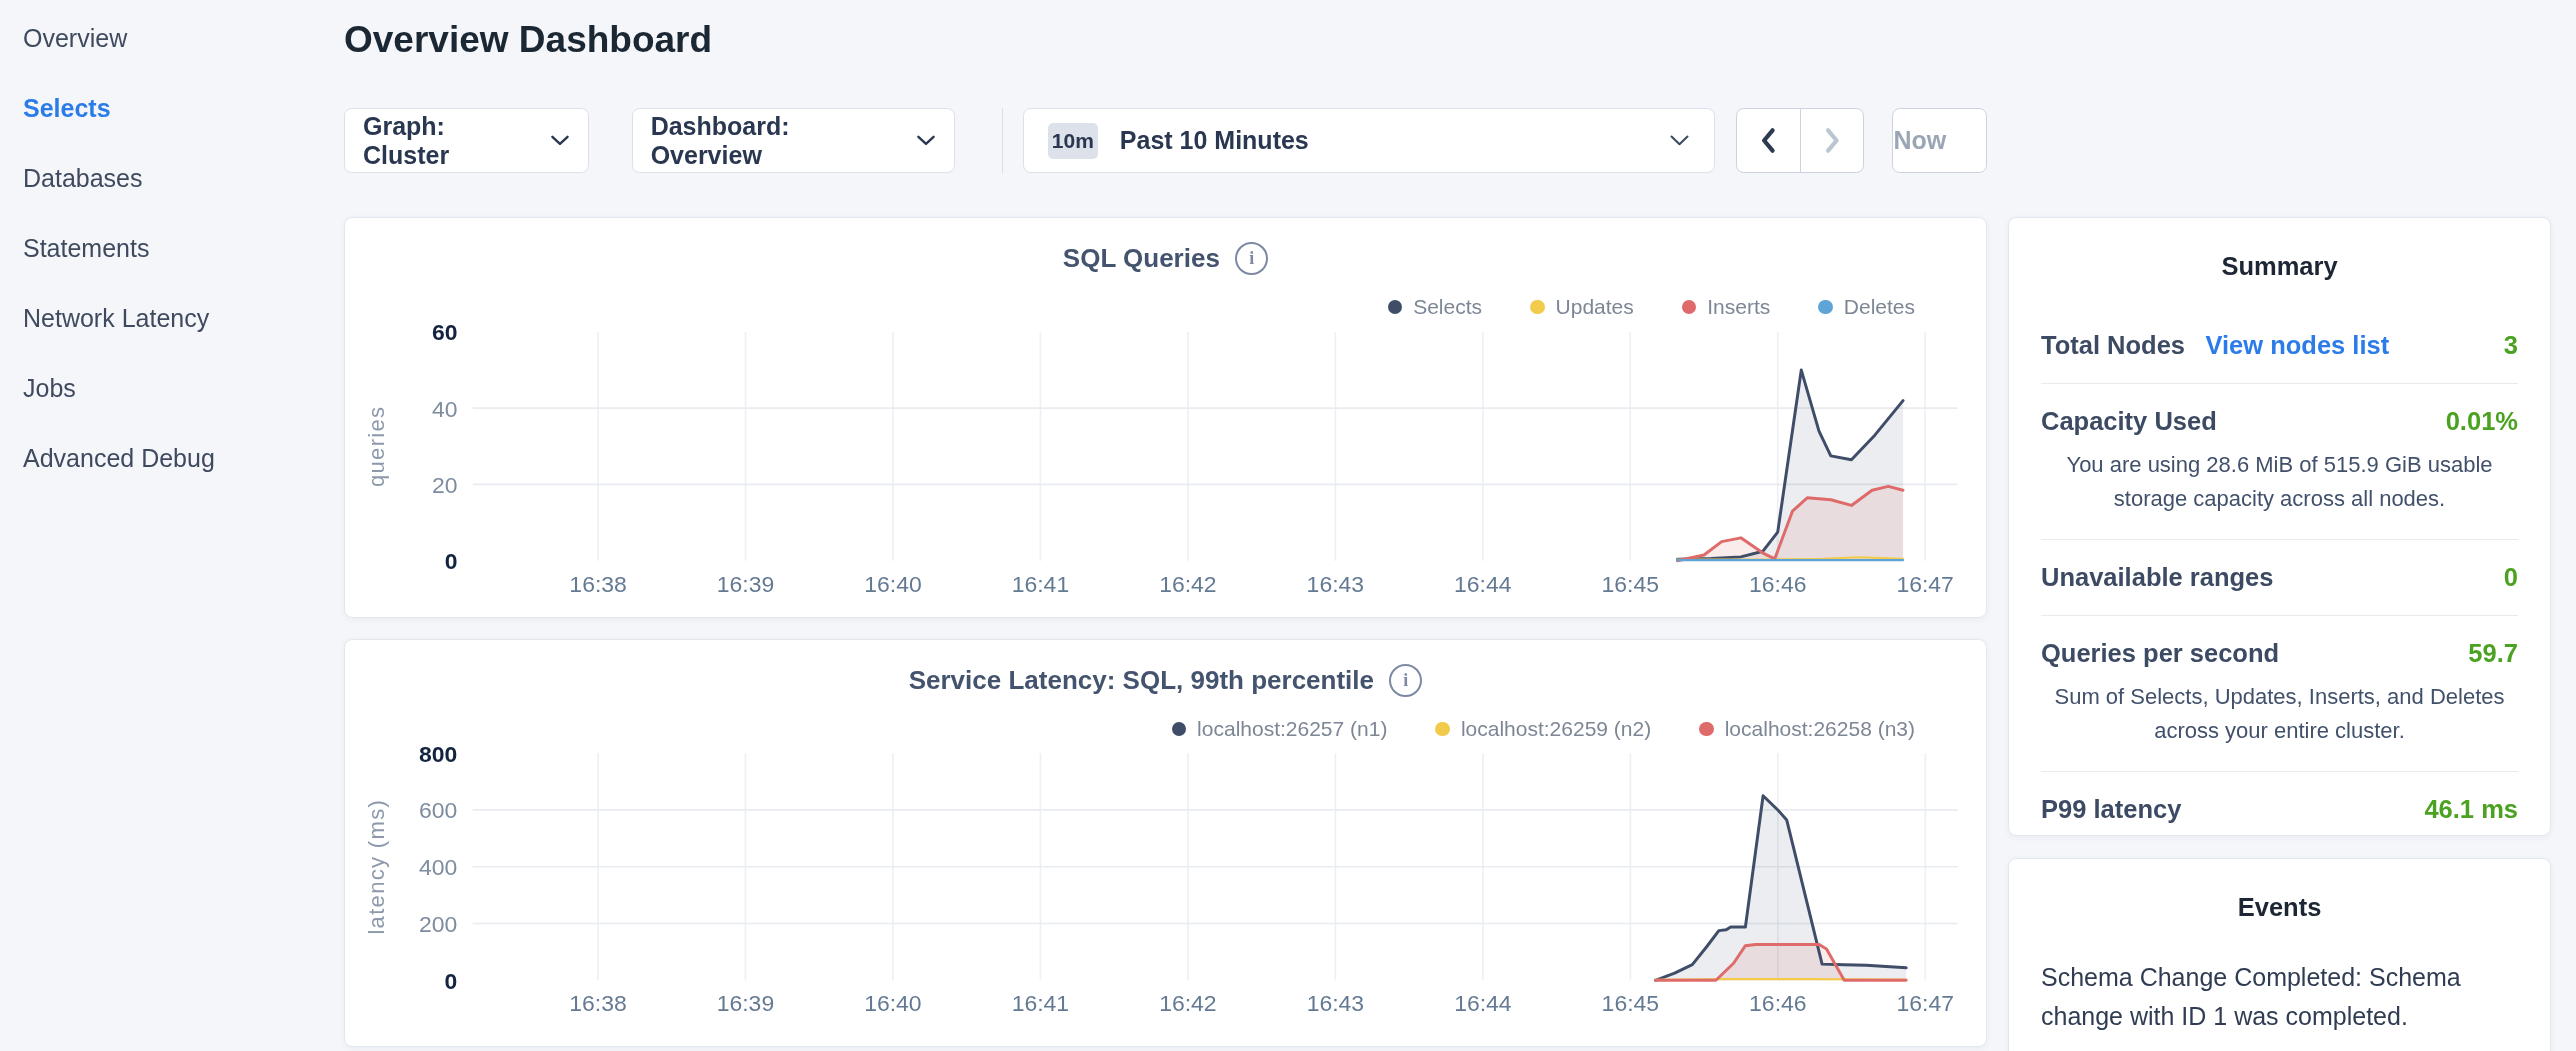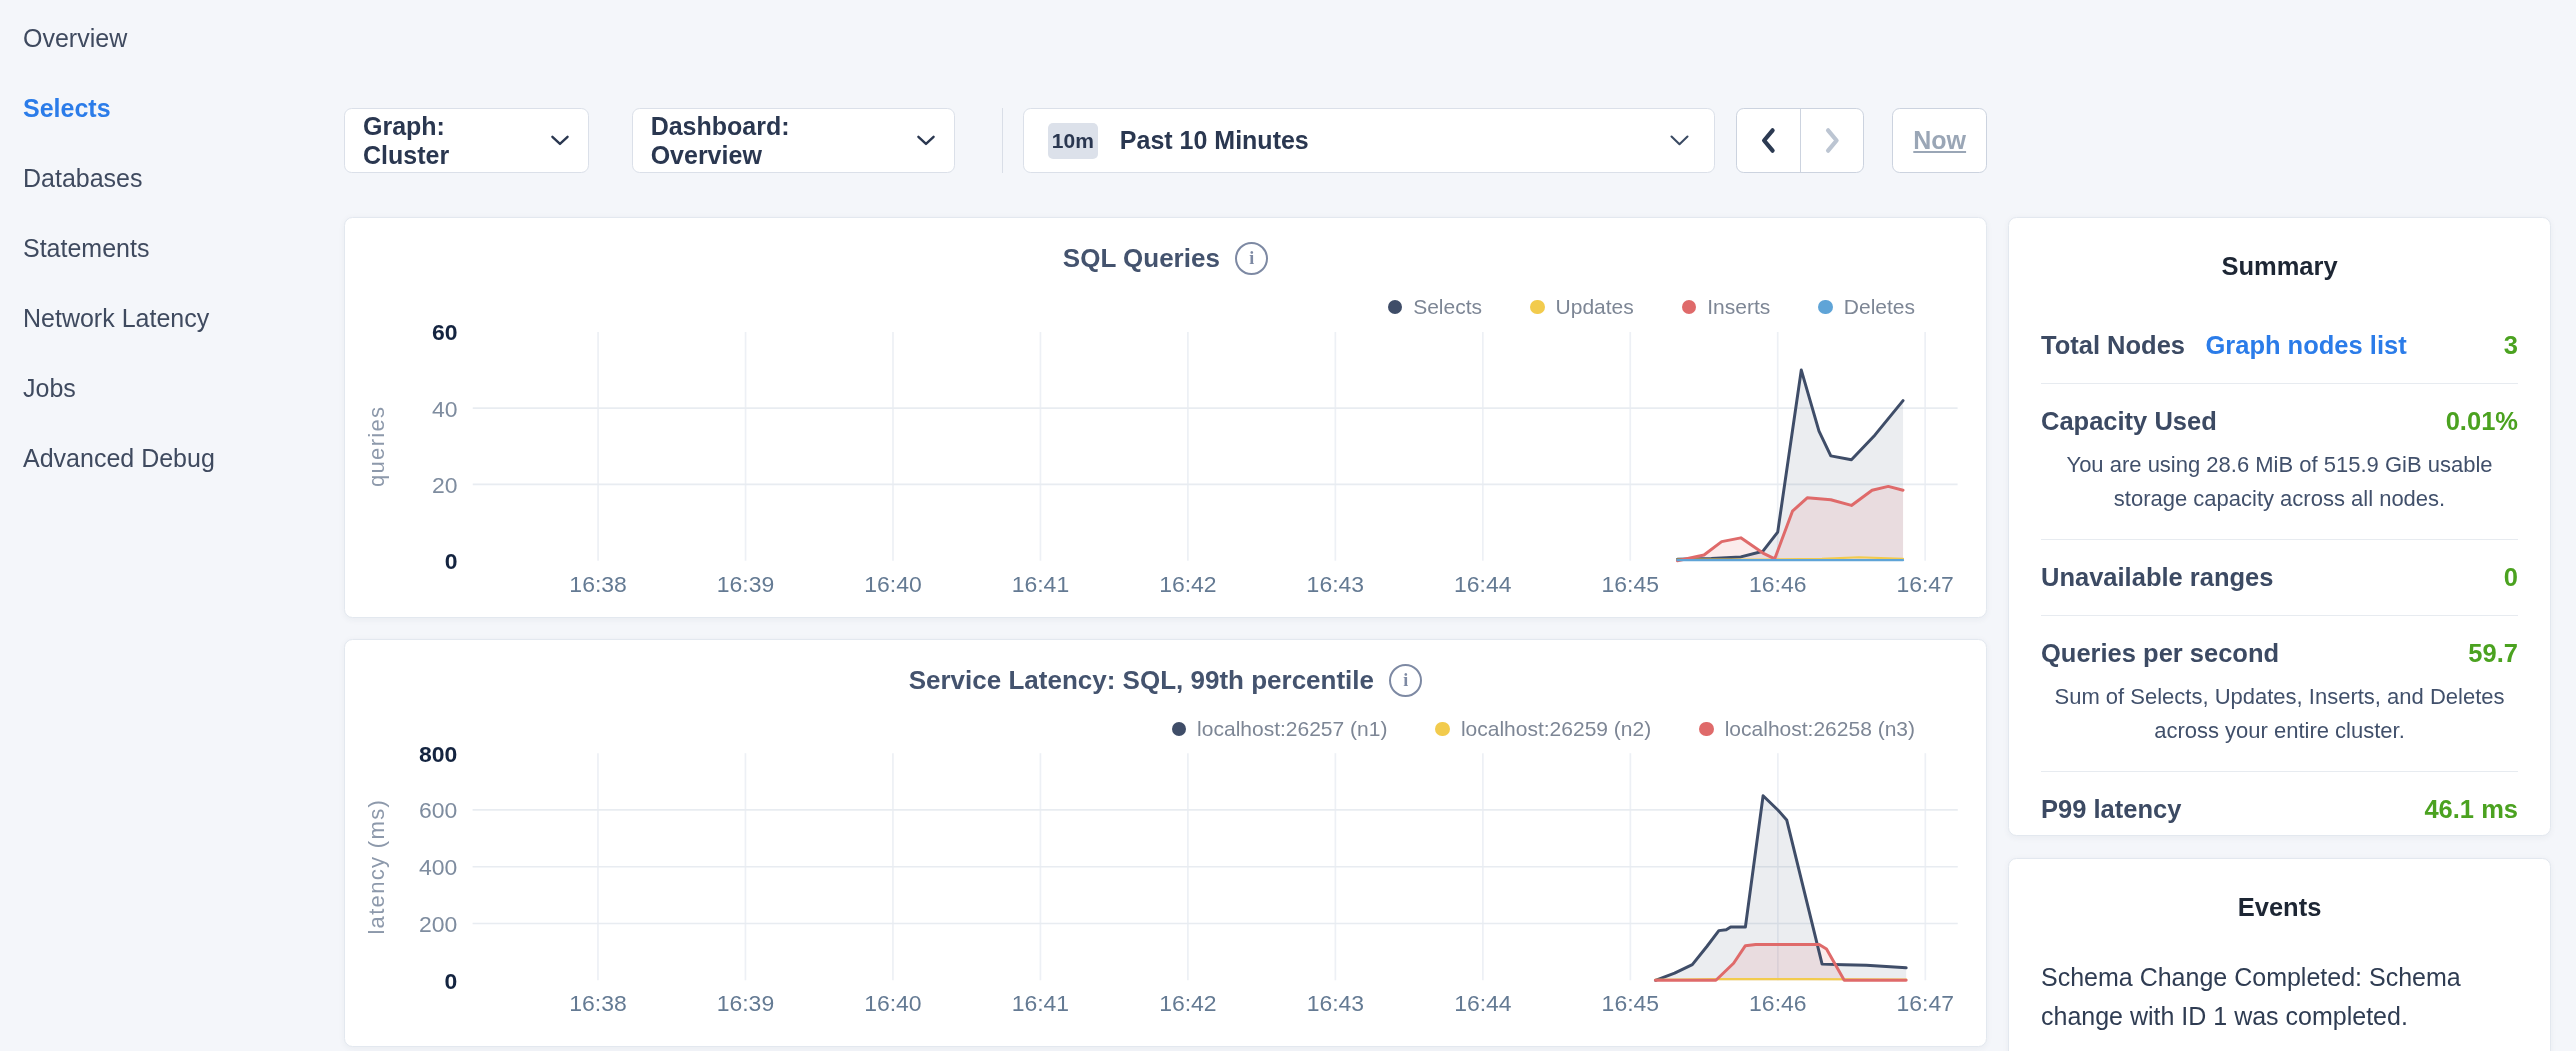--- a/index.html
+++ b/index.html
@@ -21,21 +21,21 @@
        font-size:25px;font-weight:700;color:#2a3750;box-sizing:border-box;cursor:pointer;}
   .dropdown{padding:0 18px;gap:20.4px;}
   .dash-dd{margin-left:43px;}
   .tb-divider{width:1.7px;background:#d9dee7;margin:0 0 0 47px;}
   .time-select{margin-left:19.6px;width:723px;padding:0 24px;gap:22px;position:relative;}
   .time-chip{background:#dce1ea;border-radius:5.1px;font-size:21px;font-weight:700;color:#2a3750;padding:6px 4px;}
   .time-label{flex:1;text-align:left;}
   .arrow-group{margin-left:21px;width:134px;display:flex;background:#fff;border:1.7px solid #ccd3df;border-radius:7.7px;box-sizing:border-box;}
   .arrow-cell{flex:1;display:flex;align-items:center;justify-content:center;cursor:pointer;}
   .arrow-cell + .arrow-cell{border-left:1.7px solid #ccd3df;}
-  .now-btn{margin-left:28px;width:99px;justify-content:center;color:#9aa6b6;border:1.7px solid #ccd3df;text-decoration:underline;}
+  .now-btn{margin-left:28px;width:99px;color:#9aa6b6;border:1.7px solid #ccd3df;}
   
   .card{position:absolute;background:#fff;border:1.7px solid #e3e8ef;border-radius:8.5px;
         box-shadow:0 1.7px 6.8px rgba(40,50,70,.05);box-sizing:border-box;}
   #chart-card-1{top:217px;left:0;width:1643px;height:401px;}
   #chart-card-2{top:639px;left:0;width:1643px;height:408px;}
   .chart-title{position:absolute;top:24px;left:0;width:100%;display:flex;justify-content:center;align-items:center;gap:15.3px;
                font-size:26px;font-weight:700;color:#44536e;}
   .info-icon{width:29px;height:29px;border:2.1px solid #7d89a3;border-radius:50%;color:#7d89a3;
              display:flex;align-items:center;justify-content:center;font-size:18px;font-weight:700;
              font-family:"Liberation Serif","DejaVu Serif",serif;cursor:pointer;}
@@ -84,20 +84,21 @@
     </div>
     <div class="nav-item">
       <span>Jobs</span>
     </div>
     <div class="nav-item">
       <span>Advanced Debug</span>
     </div>
 </nav>
 
 <div class="main">
+  <h1 class="page-title">Overview Dashboard</h1>
 
   <div class="toolbar">
     <div class="btn dropdown">
       <span>Graph: Cluster</span>
       <svg width="21" height="13.6" viewBox="0 0 25 16">
         <polyline points="3,3 12.5,12 22,3" fill="none" stroke="#2a3750" stroke-width="3" stroke-linecap="round" stroke-linejoin="round"></polyline>
       </svg>
     </div>
     <div class="btn dropdown dash-dd">
       <span>Dashboard: Overview</span>
@@ -247,21 +248,21 @@
       </svg>
   </div>
 </div>
 
 <div class="card" id="summary-card">
   <div class="panel-title">Summary</div>
   <div class="summary-rows">
     <div class="srow">
         <div class="srow-top">
           <span class="srow-label">Total Nodes</span>
-          <span class="srow-link">Graph nodes list</span>
+          <span class="srow-link">View nodes list</span>
           <span class="srow-value">3</span>
         </div>
 
       </div>
       <div class="srow">
         <div class="srow-top">
           <span class="srow-label">Capacity Used</span>
 
           <span class="srow-value">0.01%</span>
         </div>

